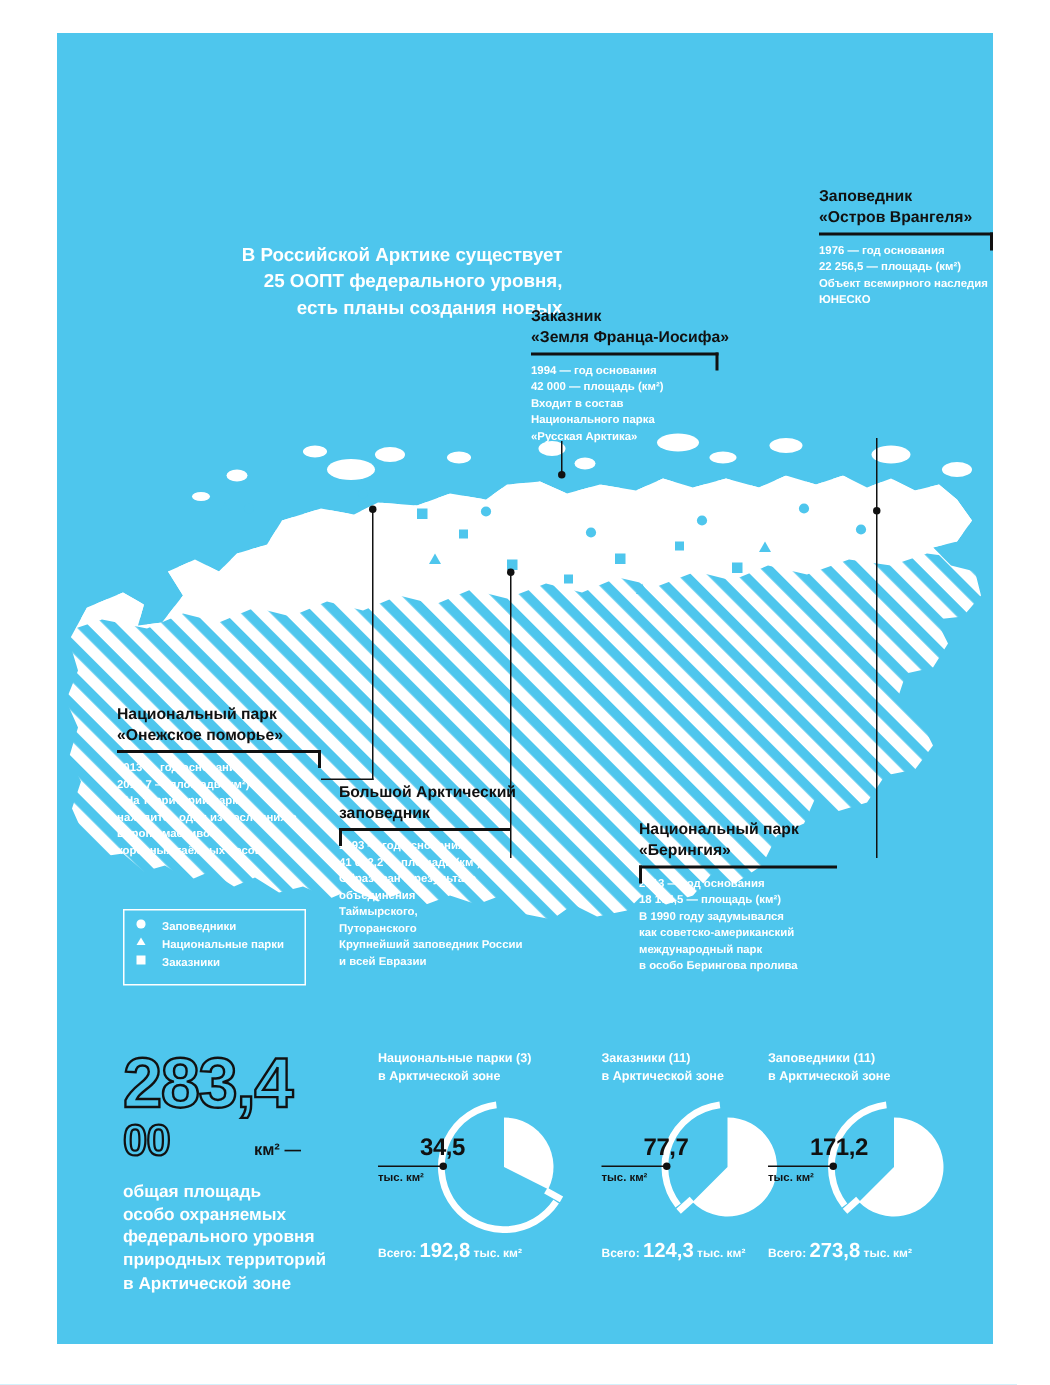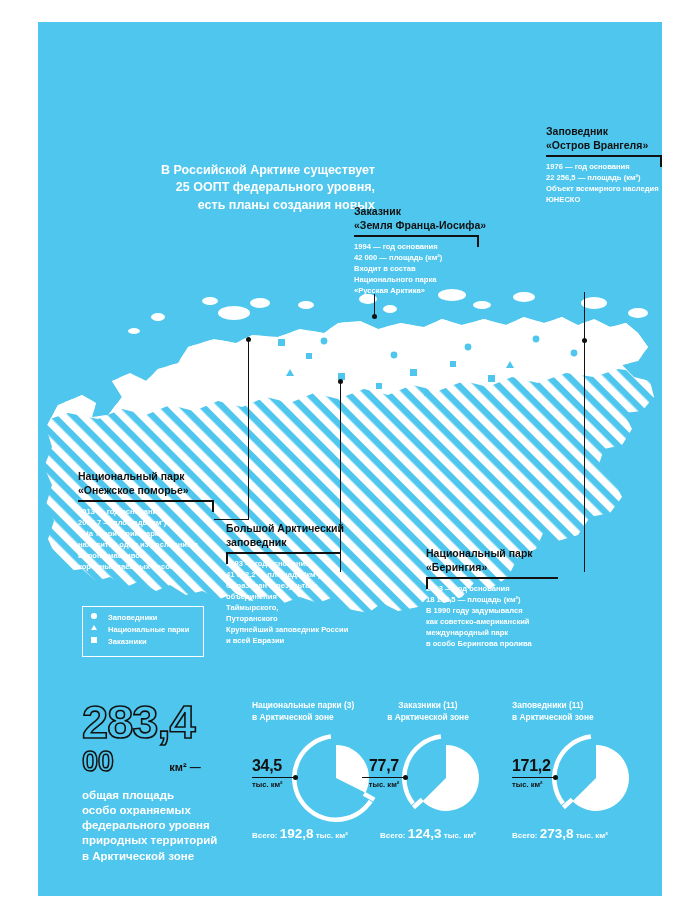--- a/index.html
+++ b/index.html
@@ -207,20 +207,21 @@
   .dp-value {
     position: absolute;
     left: 0; top: 30px;
     color: #111111;
   }
   .dp-value .v-num {
     font-size: 16px;
     font-weight: bold;
     line-height: 1;
     letter-spacing: -0.3px;
+    margin-left: 28px;
   }
   .dp-value .v-rule { height: 1.6px; background: #111111; width: 44px; margin: 3px 0 2px 0; }
   .dp-value .v-unit { font-size: 7.6px; font-weight: bold; white-space: nowrap; }
   .dp-pointer-dot {
     position: absolute;
     width: 5px; height: 5px; border-radius: 50%;
     background: #111111;
     left: 41px; top: 47px;
   }
   .dp-svg { position: absolute; right: 0; top: 2px; }
@@ -471,21 +472,21 @@
       </div>
       <div class="dp-pointer-dot"></div>
     </div>
     <div class="dp-total">
       <span>Всего:</span>
       <span class="t-big">192,8</span>
       <span>тыс. км²</span>
     </div>
   </div>
 
-  <div class="donut-panel" style="left:324px;text-align:center;">
+  <div class="donut-panel" style="left:363px;">
     <div class="dp-title">
       <div>Заказники (11)</div>
       <div>в Арктической зоне</div>
     </div>
     <div class="dp-chart">
       <svg class="dp-svg" width="96" height="96" viewBox="0 0 96 96">
         <g>
             <path d="M 48 48 L 48 15 A 33 33 0 1 1 24.650736799352607 71.31977504151558 Z" fill="#ffffff"></path>
             <path d="M 15.08431643921665 73.6830737203781 A 41.75 41.75 0 0 1 42.91195491283511 6.561198168974805" fill="none" stroke="#ffffff" stroke-width="4.5"></path>
             <path d="M 24.28067585001634 69.48007592789192 L 15.38592929377247 77.5351044008514" stroke="#ffffff" stroke-width="4.5"></path>

